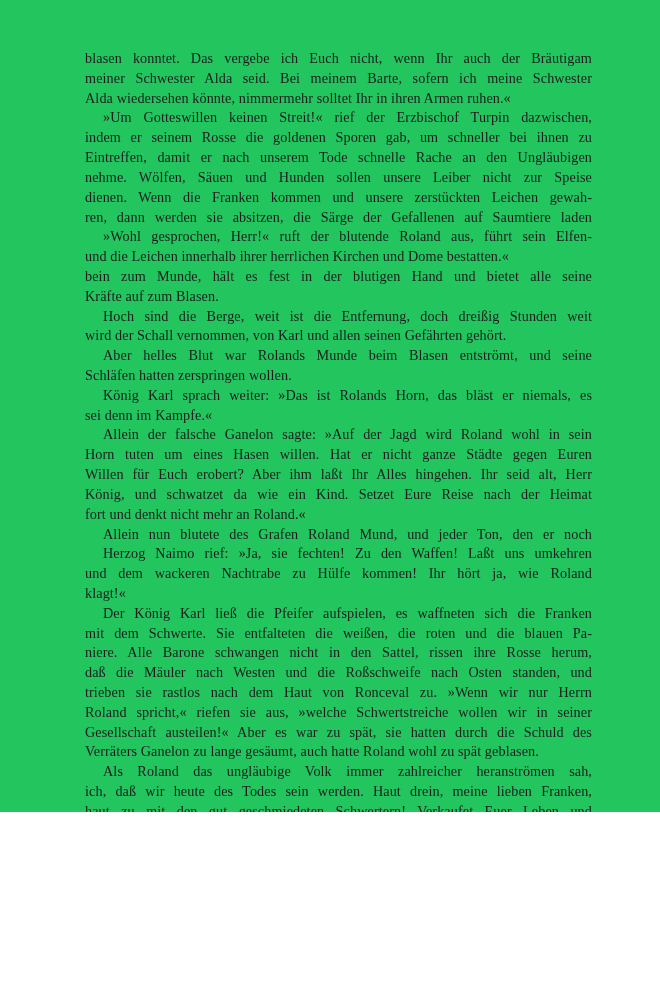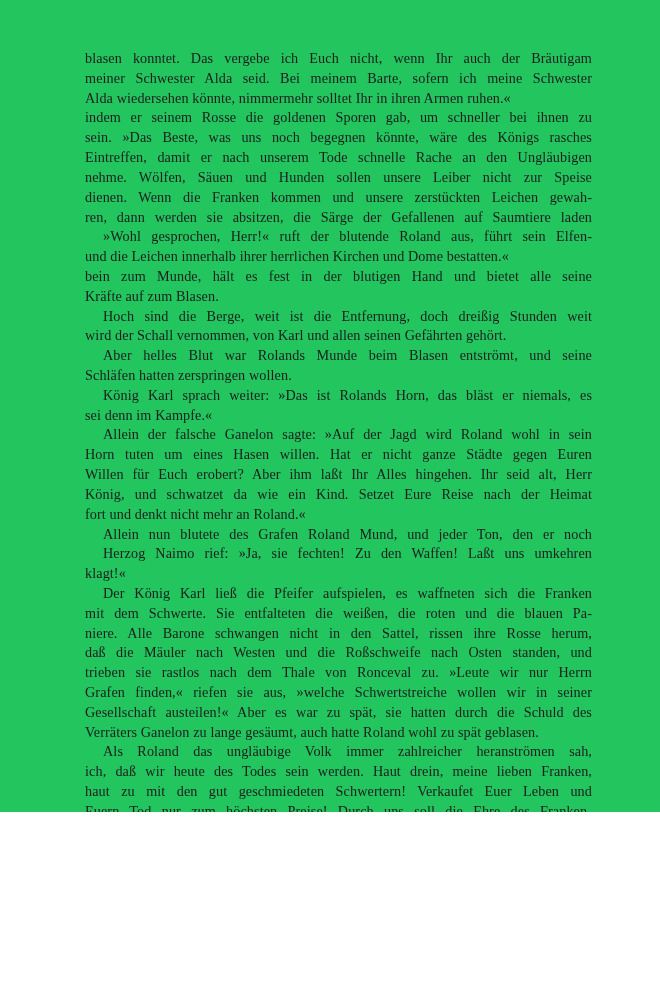--- a/index.html
+++ b/index.html
@@ -51,22 +51,22 @@
   }
 </style>
 </head>
 <body>
 
 <div class="page">
   <main class="textblock" id="textblock">
       <div class="line">blasen konntet. Das vergebe ich Euch nicht, wenn Ihr auch der Bräutigam</div>
       <div class="line">meiner Schwester Alda seid. Bei meinem Barte, sofern ich meine Schwester</div>
       <div class="line plast">Alda wiedersehen könnte, nimmermehr solltet Ihr in ihren Armen ruhen.«</div>
+      <div class="line indent">»Um Gotteswillen keinen Streit!« rief der Erzbischof Turpin dazwischen,</div>
       <div class="line">indem er seinem Rosse die goldenen Sporen gab, um schneller bei ihnen zu</div>
-      <div class="line">sein. »Das Beste, was uns noch begegnen könnte, wäre des Königs rasches</div>
       <div class="line">Eintreffen, damit er nach unserem Tode schnelle Rache an den Ungläubigen</div>
       <div class="line">nehme. Wölfen, Säuen und Hunden sollen unsere Leiber nicht zur Speise</div>
       <div class="line">dienen. Wenn die Franken kommen und unsere zerstückten Leichen gewah-</div>
       <div class="line">ren, dann werden sie absitzen, die Särge der Gefallenen auf Saumtiere laden</div>
       <div class="line indent">»Wohl gesprochen, Herr!« ruft der blutende Roland aus, führt sein Elfen-</div>
       <div class="line plast">und die Leichen innerhalb ihrer herrlichen Kirchen und Dome bestatten.«</div>
       <div class="line">bein zum Munde, hält es fest in der blutigen Hand und bietet alle seine</div>
       <div class="line plast">Kräfte auf zum Blasen.</div>
       <div class="line indent">Hoch sind die Berge, weit ist die Entfernung, doch dreißig Stunden weit</div>
       <div class="line plast">wird der Schall vernommen, von Karl und allen seinen Gefährten gehört.</div>
@@ -74,27 +74,28 @@
       <div class="line plast">Schläfen hatten zerspringen wollen.</div>
       <div class="line indent">König Karl sprach weiter: »Das ist Rolands Horn, das bläst er niemals, es</div>
       <div class="line plast">sei denn im Kampfe.«</div>
       <div class="line indent">Allein der falsche Ganelon sagte: »Auf der Jagd wird Roland wohl in sein</div>
       <div class="line">Horn tuten um eines Hasen willen. Hat er nicht ganze Städte gegen Euren</div>
       <div class="line">Willen für Euch erobert? Aber ihm laßt Ihr Alles hingehen. Ihr seid alt, Herr</div>
       <div class="line">König, und schwatzet da wie ein Kind. Setzet Eure Reise nach der Heimat</div>
       <div class="line plast">fort und denkt nicht mehr an Roland.«</div>
       <div class="line indent">Allein nun blutete des Grafen Roland Mund, und jeder Ton, den er noch</div>
       <div class="line indent">Herzog Naimo rief: »Ja, sie fechten! Zu den Waffen! Laßt uns umkehren</div>
+      <div class="line">und dem wackeren Nachtrabe zu Hülfe kommen! Ihr hört ja, wie Roland</div>
       <div class="line plast">klagt!«</div>
       <div class="line indent">Der König Karl ließ die Pfeifer aufspielen, es waffneten sich die Franken</div>
       <div class="line">mit dem Schwerte. Sie entfalteten die weißen, die roten und die blauen Pa-</div>
       <div class="line">niere. Alle Barone schwangen nicht in den Sattel, rissen ihre Rosse herum,</div>
       <div class="line">daß die Mäuler nach Westen und die Roßschweife nach Osten standen, und</div>
-      <div class="line">trieben sie rastlos nach dem Thale von Ronceval zu. »Leute wir nur Herrn</div>
-      <div class="line">Grafen finden,« riefen sie aus, »welche Schwertstreiche wollen wir in seiner</div>
+      <div class="line">trieben sie rastlos nach dem Haut von Ronceval zu. »Wenn wir nur Herrn</div>
+      <div class="line">Roland spricht,« riefen sie aus, »welche Schwertstreiche wollen wir in seiner</div>
       <div class="line">Gesellschaft austeilen!« Aber es war zu spät, sie hatten durch die Schuld des</div>
       <div class="line plast">Verräters Ganelon zu lange gesäumt, auch hatte Roland wohl zu spät geblasen.</div>
       <div class="line indent">Als Roland das ungläubige Volk immer zahlreicher heranströmen sah,</div>
       <div class="line">ich, daß wir heute des Todes sein werden. Haut drein, meine lieben Franken,</div>
       <div class="line">haut zu mit den gut geschmiedeten Schwertern! Verkaufet Euer Leben und</div>
       <div class="line">Euern Tod nur zum höchsten Preise! Durch uns soll die Ehre des Franken-</div>
     </main>
   <div class="folio">127</div>
 </div>
 

